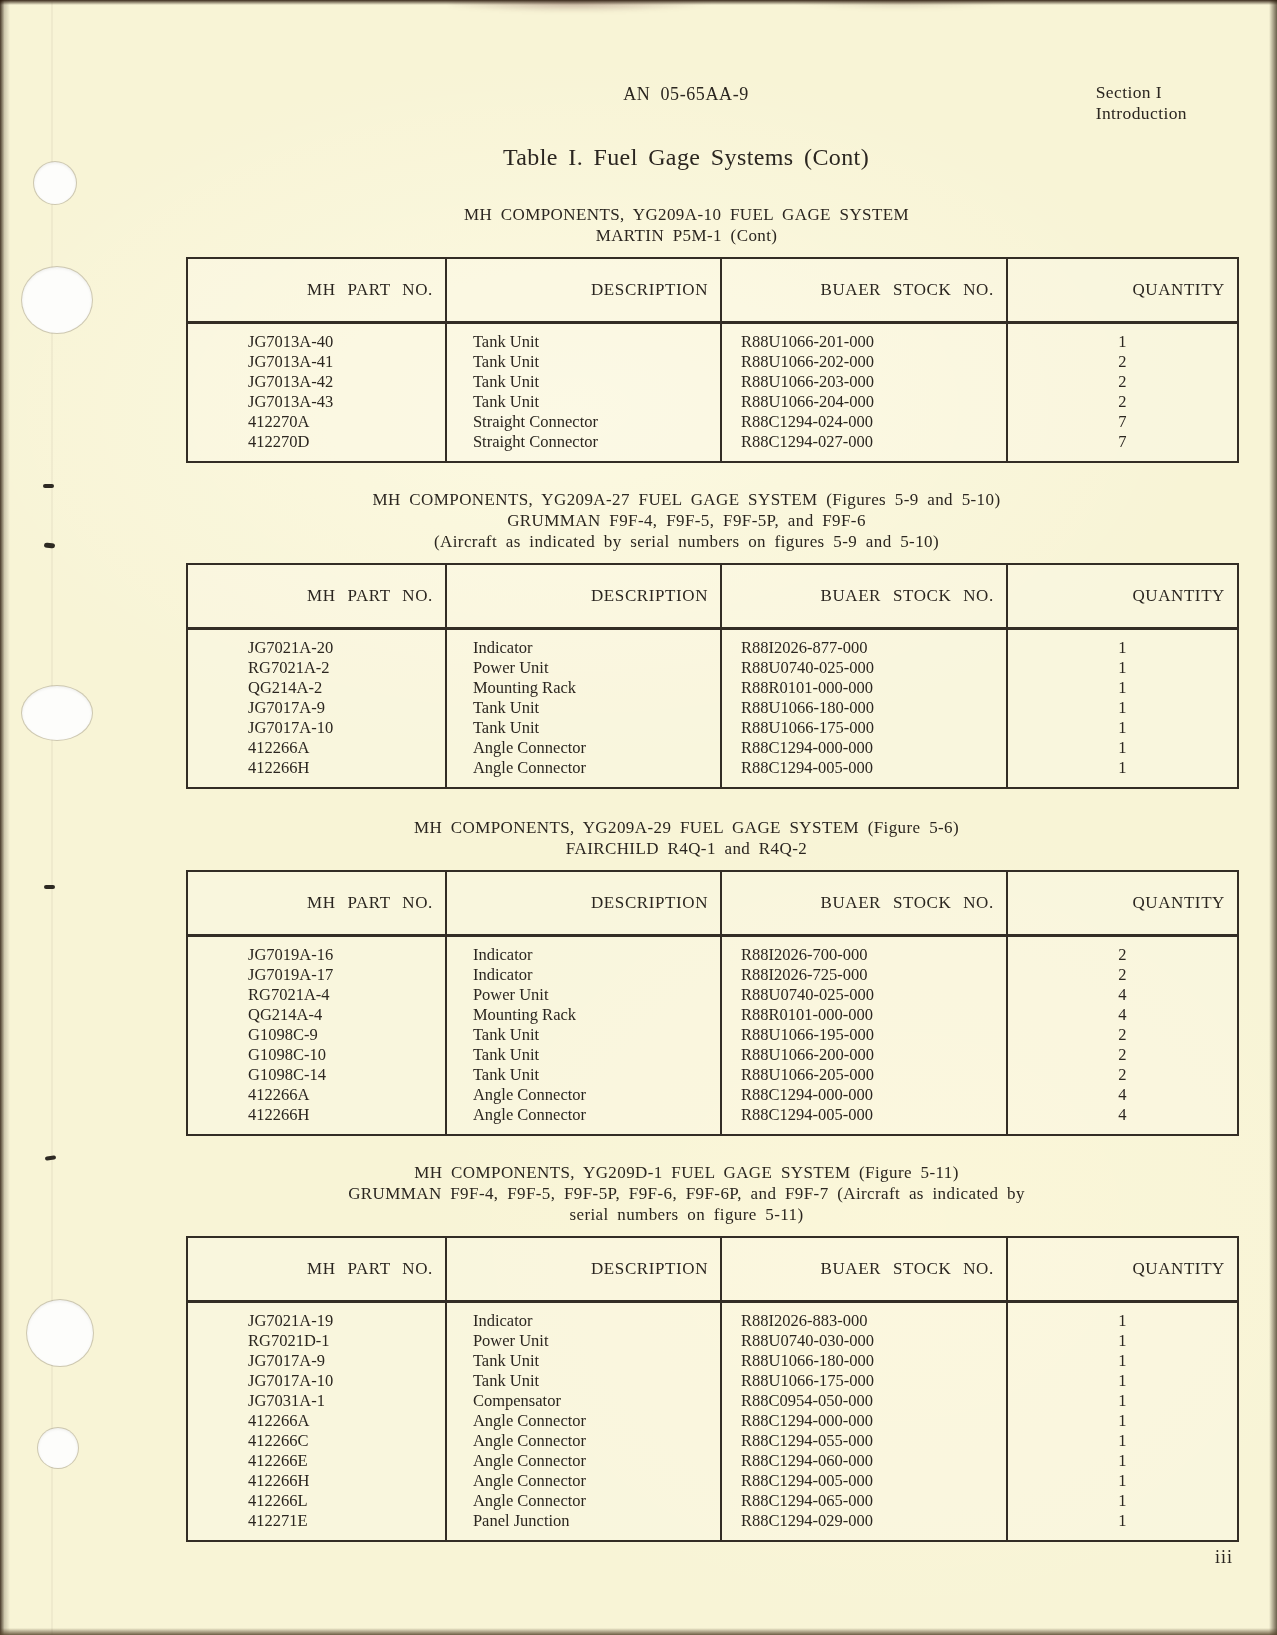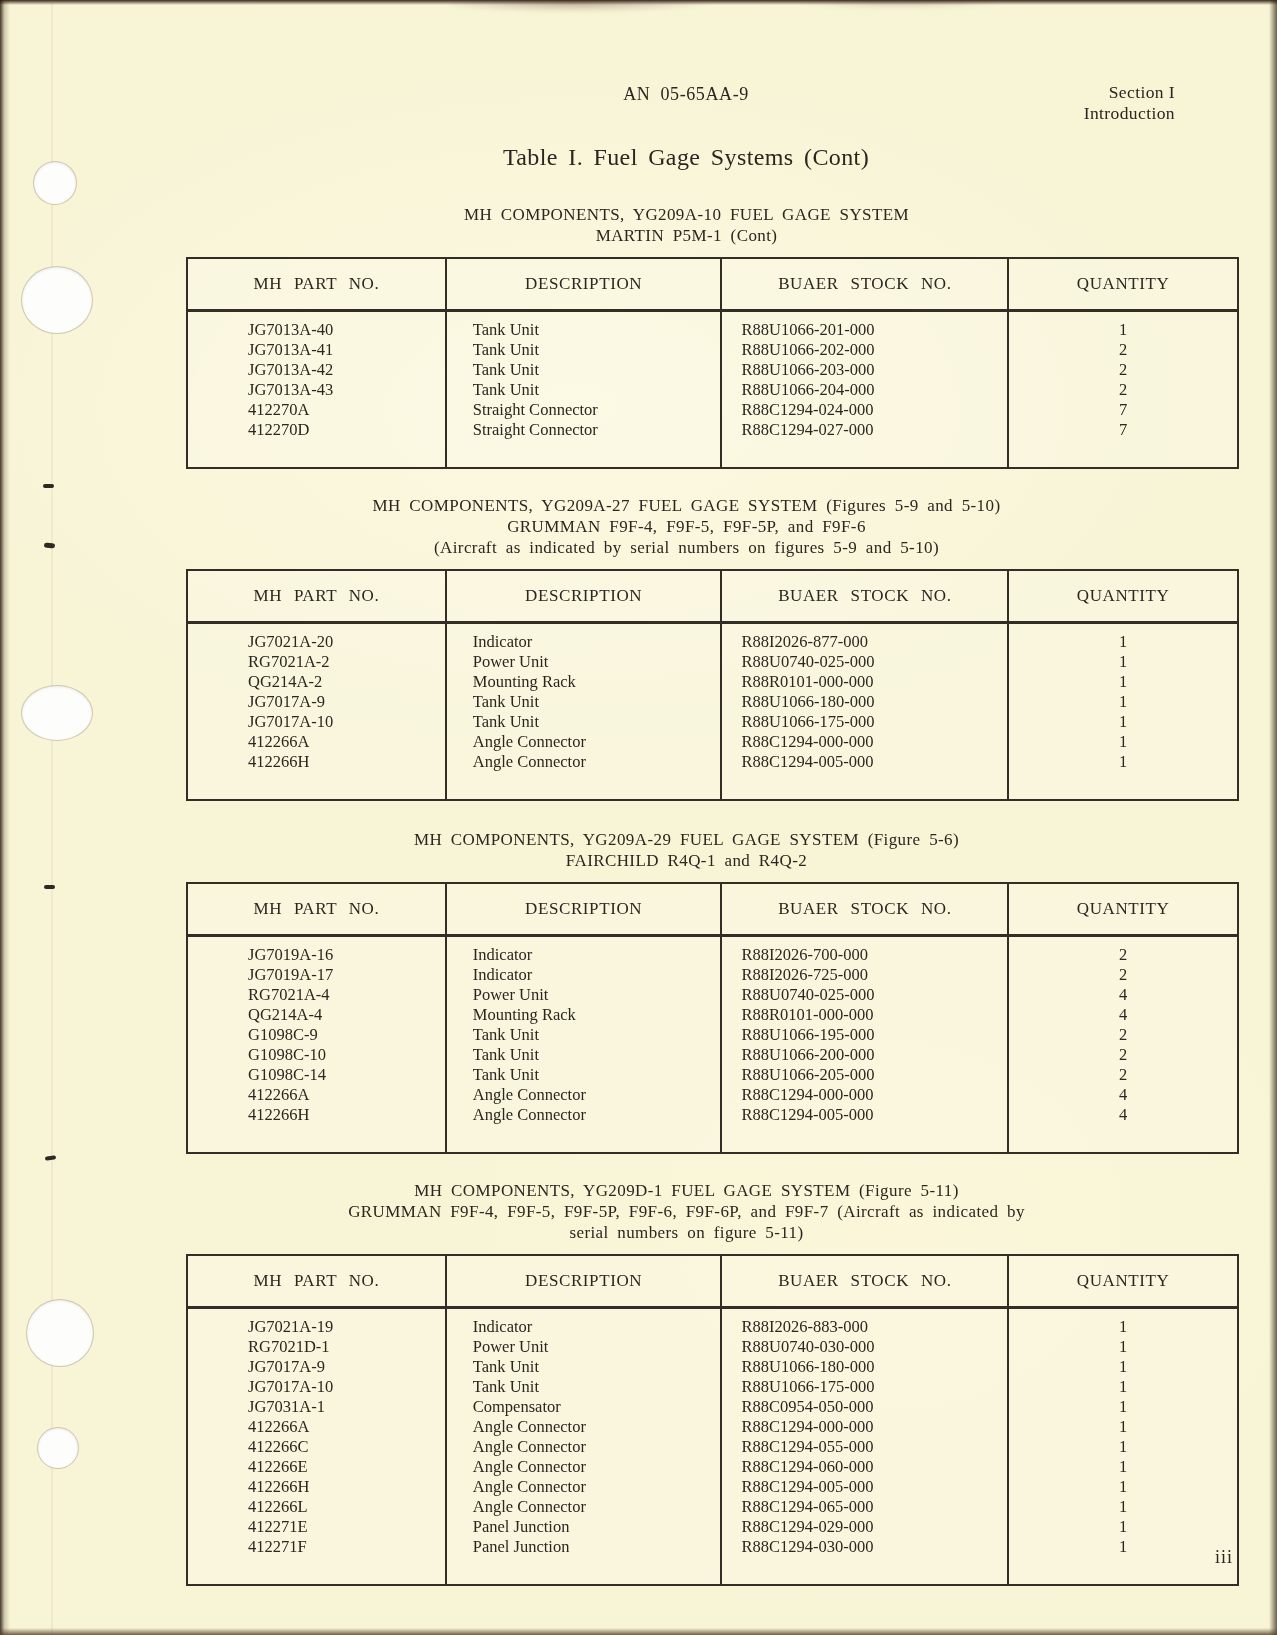--- a/index.html
+++ b/index.html
@@ -26,52 +26,52 @@
     background:radial-gradient(60% 90% at 50% 10%, rgba(96,60,50,0.22), rgba(96,60,50,0) 75%); }
   
   .hole { position:absolute; background:#fdfdfb; border-radius:50%;
     box-shadow:0 0 0 1px rgba(125,118,105,0.35), inset 0 1px 3px rgba(0,0,0,0.07); }
   
   .mark { position:absolute; background:#2e2a23; border-radius:2px; }
   
   .content { position:absolute; left:186px; top:0; width:1053px; }
   .doc-number { position:absolute; top:84px; left:0; width:1000px; text-align:center;
     font-size:18px; letter-spacing:0.6px; word-spacing:5px; }
-  .section-ref { position:absolute; top:82px; right:64px; text-align:right;
+  .section-ref { position:absolute; top:82px; right:52px; text-align:left;
     font-size:17.5px; line-height:21px; letter-spacing:0.4px; }
   .table-title { position:absolute; top:144px; left:0; width:1000px; text-align:center;
     font-size:24px; letter-spacing:0.4px; word-spacing:4px; }
   #sections { position:absolute; top:196px; left:0; width:1053px; }
   .component-section { margin-top:26px; }
   .component-section:first-child { margin-top:8px; }
   .component-section:nth-child(3) { margin-top:28px; }
   .section-heading { position:relative; left:-26px; width:1053px; text-align:center;
     font-size:17px; line-height:21px; letter-spacing:0.4px; word-spacing:4px; margin-bottom:11px; }
   table.parts-table { width:1053px; border-collapse:collapse; table-layout:fixed;
     border:2px solid #332d25; background:rgba(253,250,235,0.35); }
   .parts-table th {
     height:38px; font-weight:normal; font-size:17px; letter-spacing:0.6px; word-spacing:7px;
-    text-align:center; border-bottom:3px solid #332d25; border-left:2px solid #332d25; padding:6px;
+    text-align:right; border-bottom:3px solid #332d25; border-left:2px solid #332d25; padding:12px;
   }
   .parts-table th:first-child { border-left:none; }
   .parts-table td {
     font-size:16.5px; line-height:20px; padding:0; border-left:2px solid #332d25;
     white-space:nowrap; overflow:hidden;
   }
   .parts-table td:first-child { border-left:none; }
   .parts-table td:nth-child(1) { padding-left:60px; }
   .parts-table td:nth-child(2) { padding-left:26px; }
   .parts-table td:nth-child(3) { padding-left:19px; }
   .parts-table td:nth-child(4) { text-align:center; }
   .parts-table th:nth-child(1) { width:24.6%; }
   .parts-table th:nth-child(2) { width:26.3%; }
   .parts-table th:nth-child(3) { width:27.4%; }
   .parts-table th:nth-child(4) { width:21.7%; }
   .parts-table tbody tr:first-child td { padding-top:8px;margin-left:44px; }
-  .parts-table tbody tr:last-child td { padding-bottom:27px;margin-left:32px; }
+  .parts-table tbody tr:last-child td { padding-bottom:9px;margin-left:32px; }
   .page-number { position:absolute; right:44px; top:1547px; font-size:18px; letter-spacing:1px; }
 </style>
 </head>
 <body>
 
 <div class="page">
 
   <div class="smudge smudge-a"></div>
   <div class="smudge smudge-b"></div>
   <div class="edge edge-top"></div>
@@ -364,26 +364,20 @@
                 <td>Angle Connector</td>
                 <td>R88C1294-065-000</td>
                 <td>1</td>
               </tr>
               <tr>
                 <td>412271E</td>
                 <td>Panel Junction</td>
                 <td>R88C1294-029-000</td>
                 <td>1</td>
               </tr>
-              <tr>
-                <td>412271F</td>
-                <td>Panel Junction</td>
-                <td>R88C1294-030-000</td>
-                <td>1</td>
-              </tr>
             </tbody>
       </table>
     </section>
   </div>
   </div>
 
   <div class="page-number">iii</div>
 
 </div>
 

